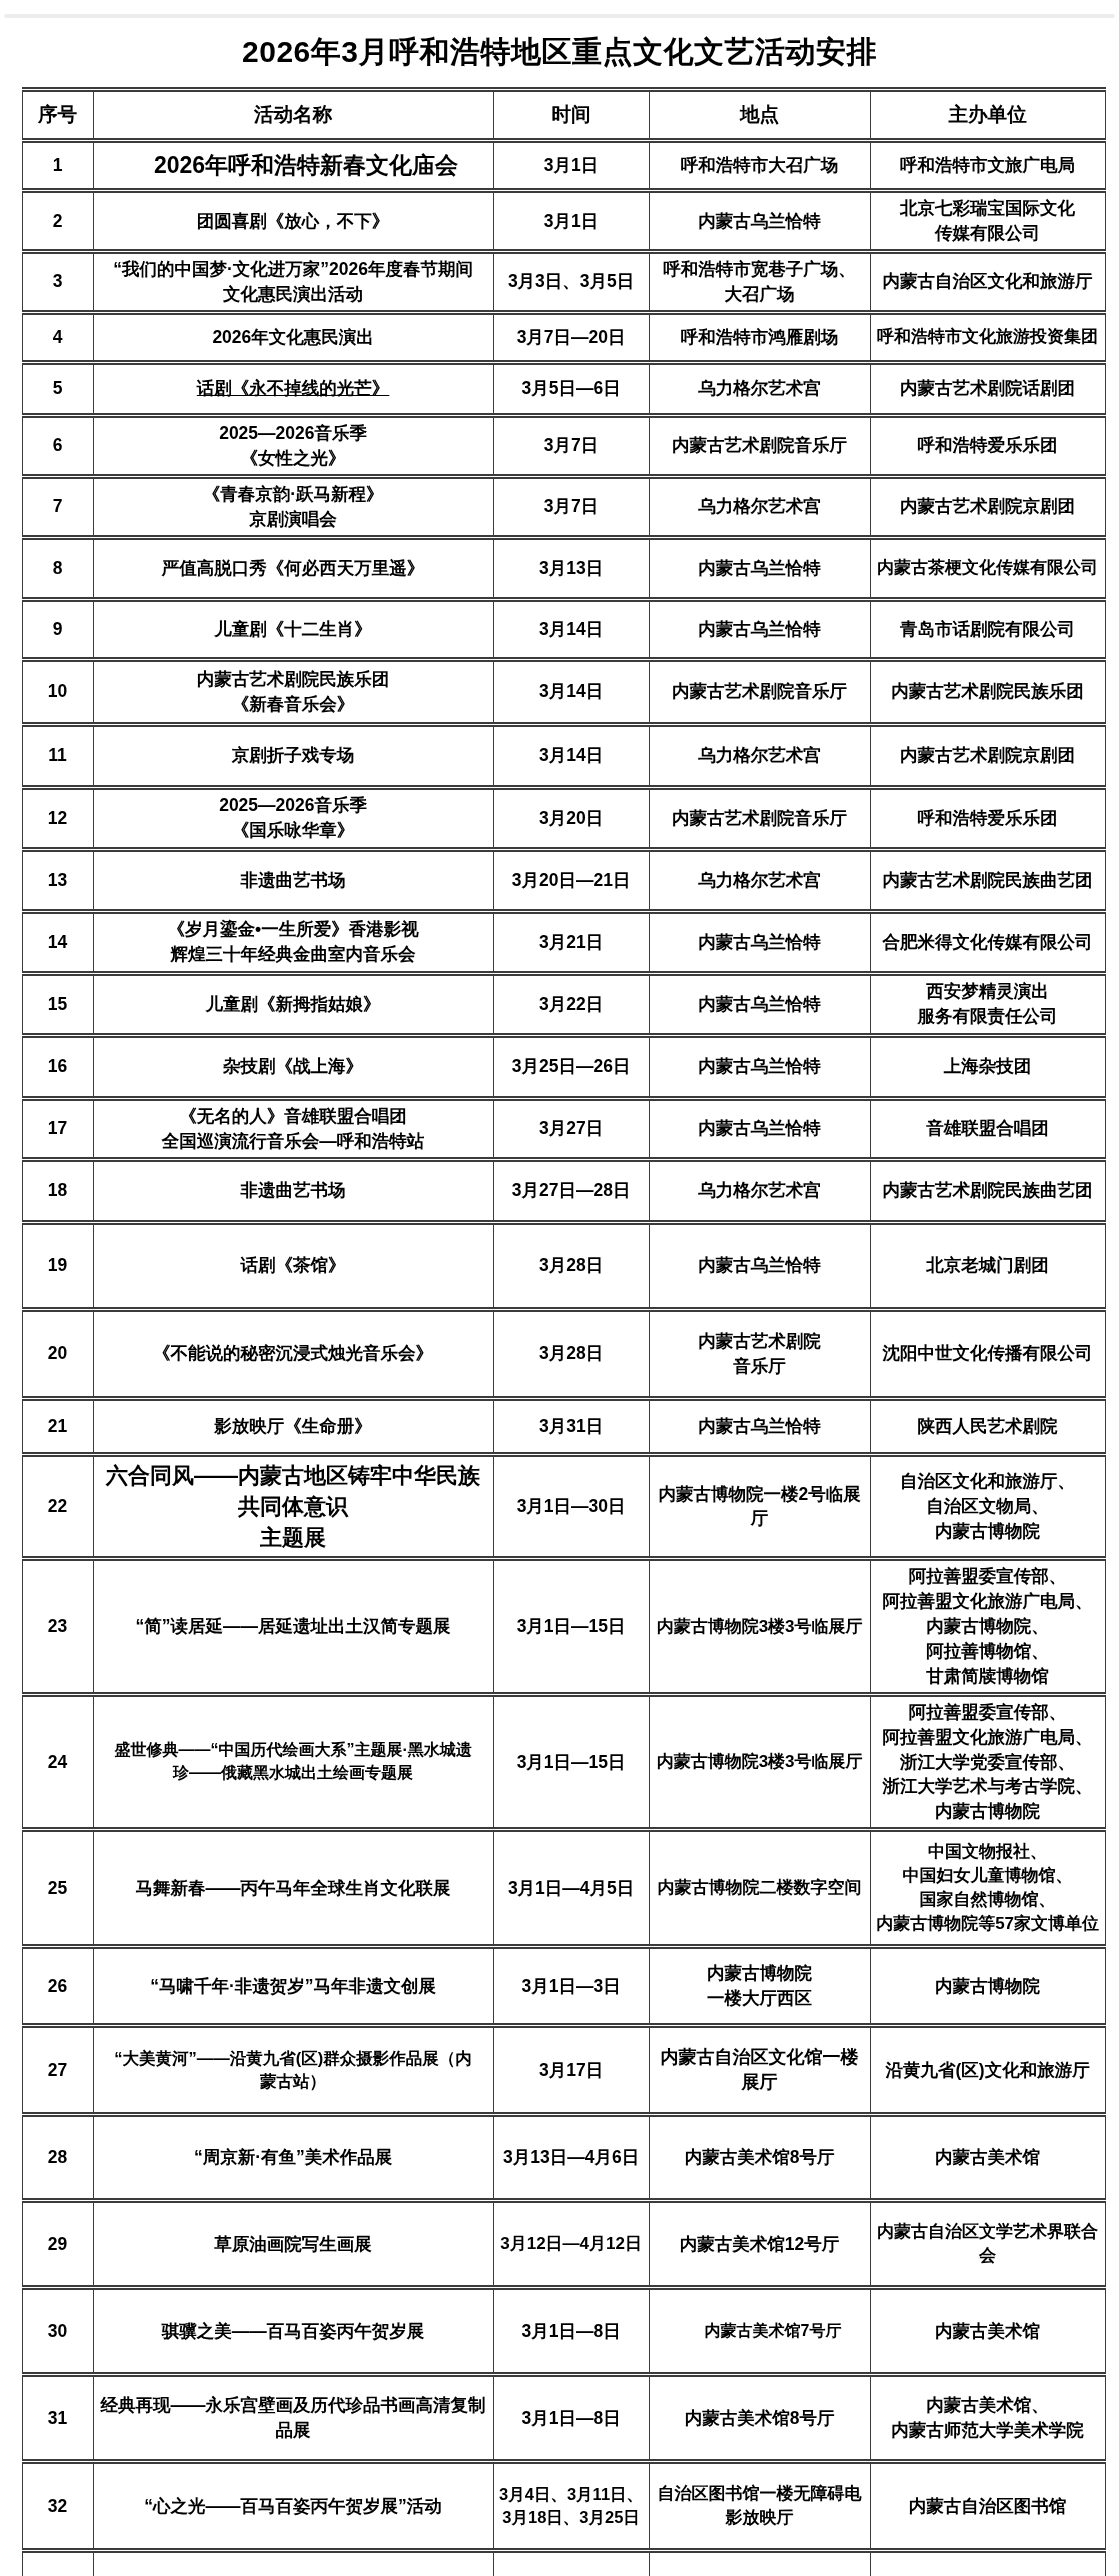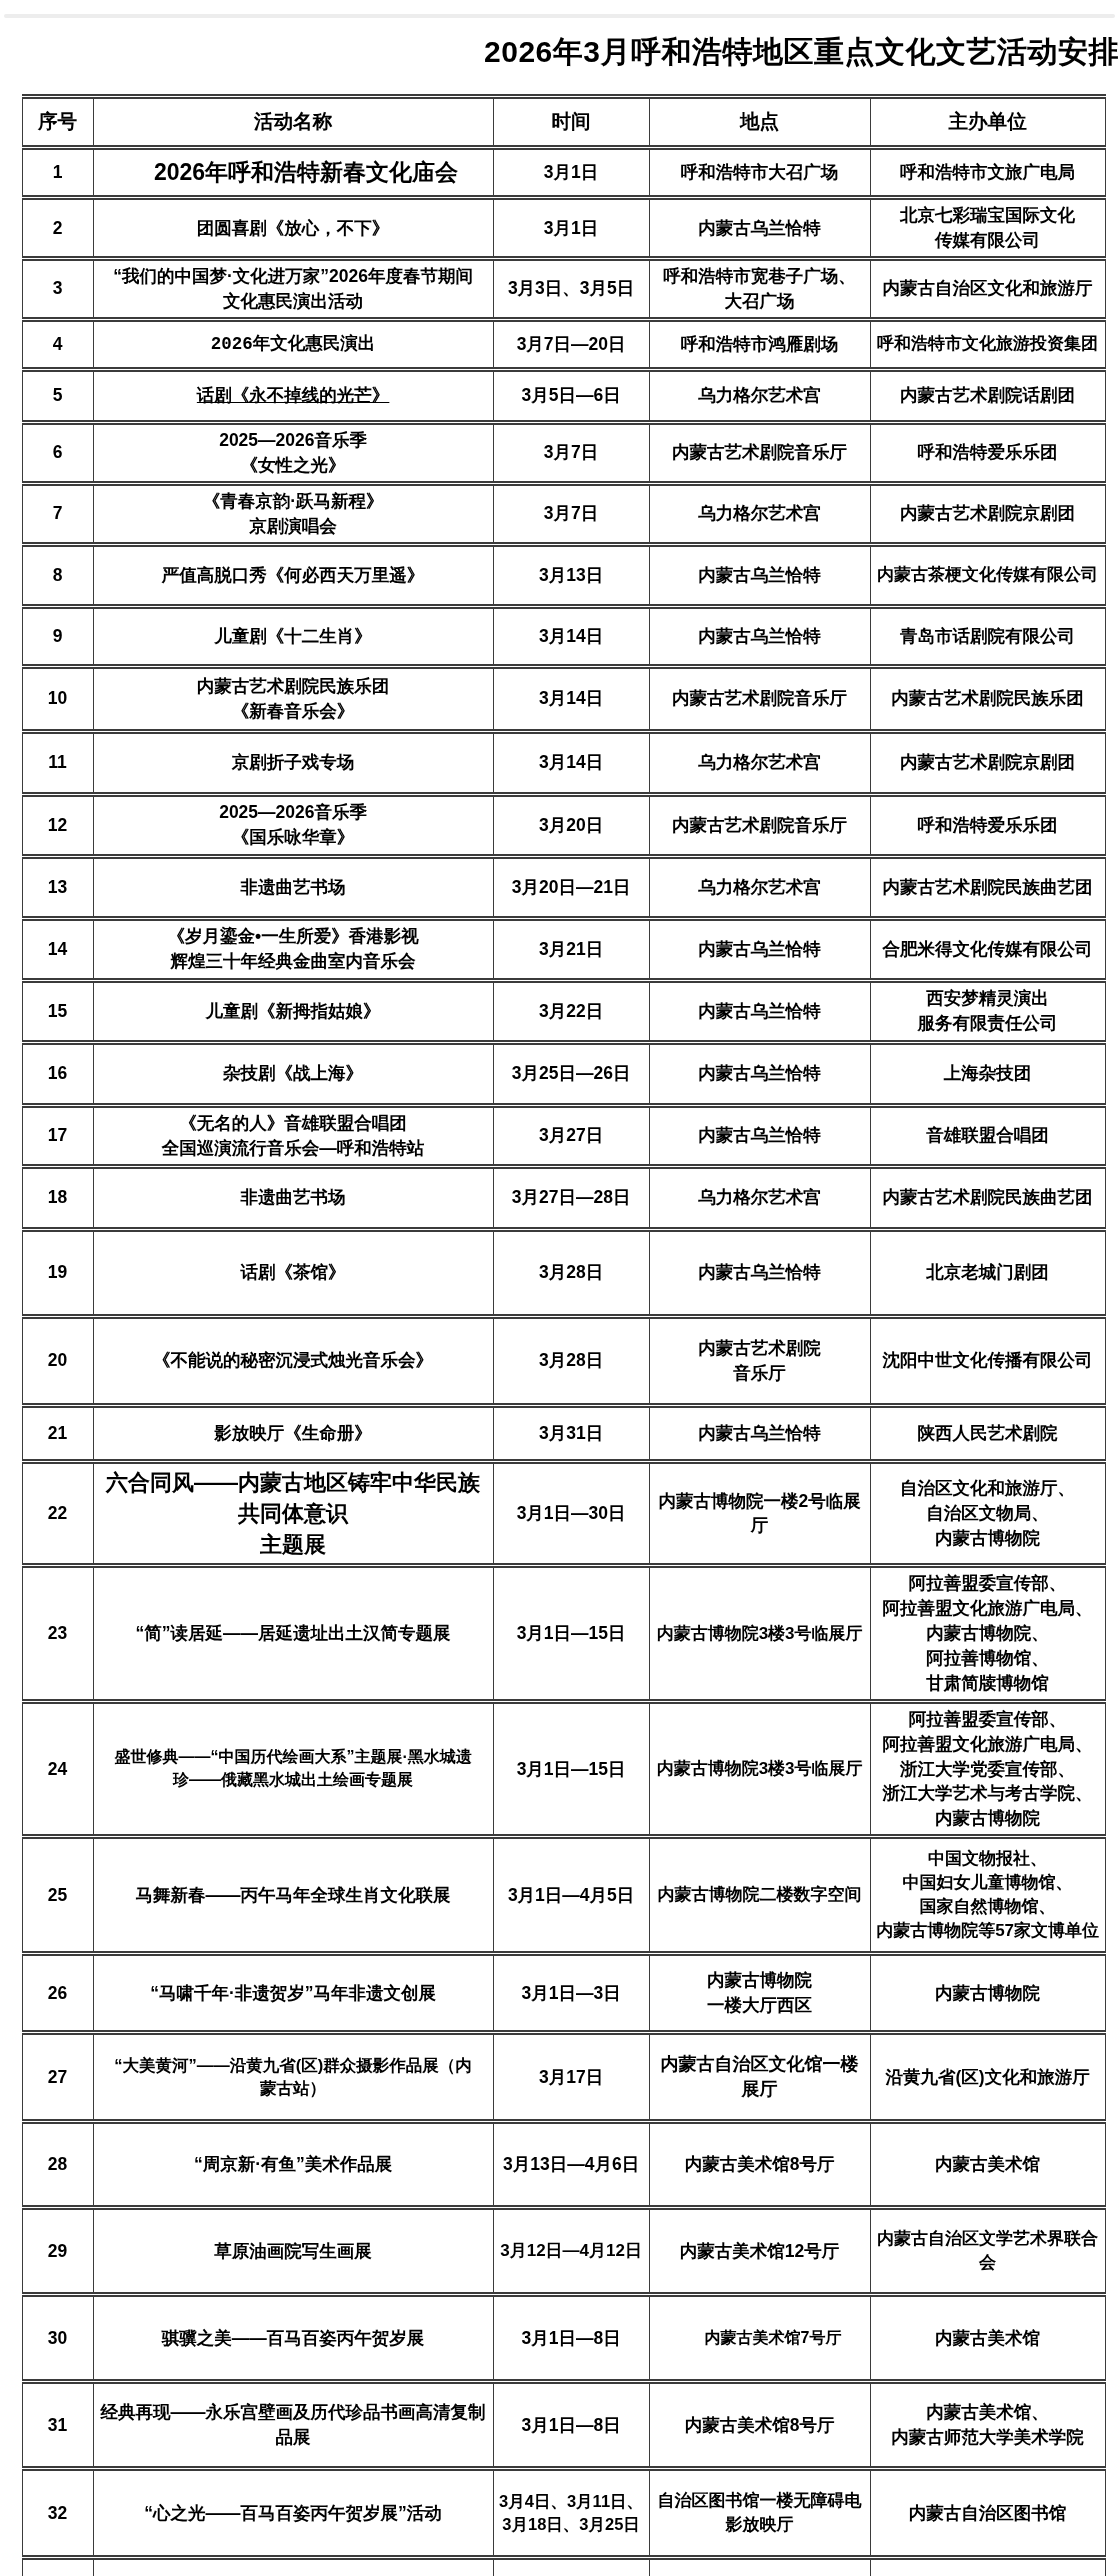--- a/index.html
+++ b/index.html
@@ -22,22 +22,22 @@
     top: 14px;
     left: 4.1px;
     right: 4.1px;
     height: 3.6px;
     background: #ededed;
     border-radius: 2.1px;
   }
   h1.title {
     margin: 0;
     padding-top: 32px;
-    padding-bottom: 21px;
-    text-align: right;
+    padding-bottom: 14px;
+    text-align: center;
     font-size: 30px;
     font-weight: 800;
     letter-spacing: 0.5px;
     color: #000;
   }
   table.activities {
     table-layout: fixed;
     border-collapse: collapse;
     width: 1083px;
     margin-left: 21.6px;
@@ -116,21 +116,21 @@
       <td class="cell-no">3</td>
       <td class="cell-name" style="font-size: 17.5px;">“我们的中国梦·文化进万家”2026年度春节期间
 文化惠民演出活动</td>
       <td class="cell-time" style="font-size: 17.5px;">3月3日、3月5日</td>
       <td class="cell-loc" style="font-size: 17.5px;">呼和浩特市宽巷子广场、
 大召广场</td>
       <td class="cell-org" style="font-size: 17.5px;">内蒙古自治区文化和旅游厅</td>
     </tr>
         <tr style="height: 50px;">
       <td class="cell-no">4</td>
-      <td class="cell-name" style="font-size: 17.5px; font-family: Liberation Mono, monospace;">2026年文化惠民演出</td>
+      <td class="cell-name" style="font-size: 17.5px;">2026年文化惠民演出</td>
       <td class="cell-time" style="font-size: 17.5px;">3月7日—20日</td>
       <td class="cell-loc" style="font-size: 17.5px;">呼和浩特市鸿雁剧场</td>
       <td class="cell-org" style="font-size: 17px;">呼和浩特市文化旅游投资集团</td>
     </tr>
         <tr style="height: 53px;">
       <td class="cell-no">5</td>
       <td class="cell-name" style="font-size: 17.5px; text-decoration: underline;">话剧《永不掉线的光芒》</td>
       <td class="cell-time" style="font-size: 17.5px;">3月5日—6日</td>
       <td class="cell-loc" style="font-size: 17.5px;">乌力格尔艺术宫</td>
       <td class="cell-org" style="font-size: 17.5px;">内蒙古艺术剧院话剧团</td>

